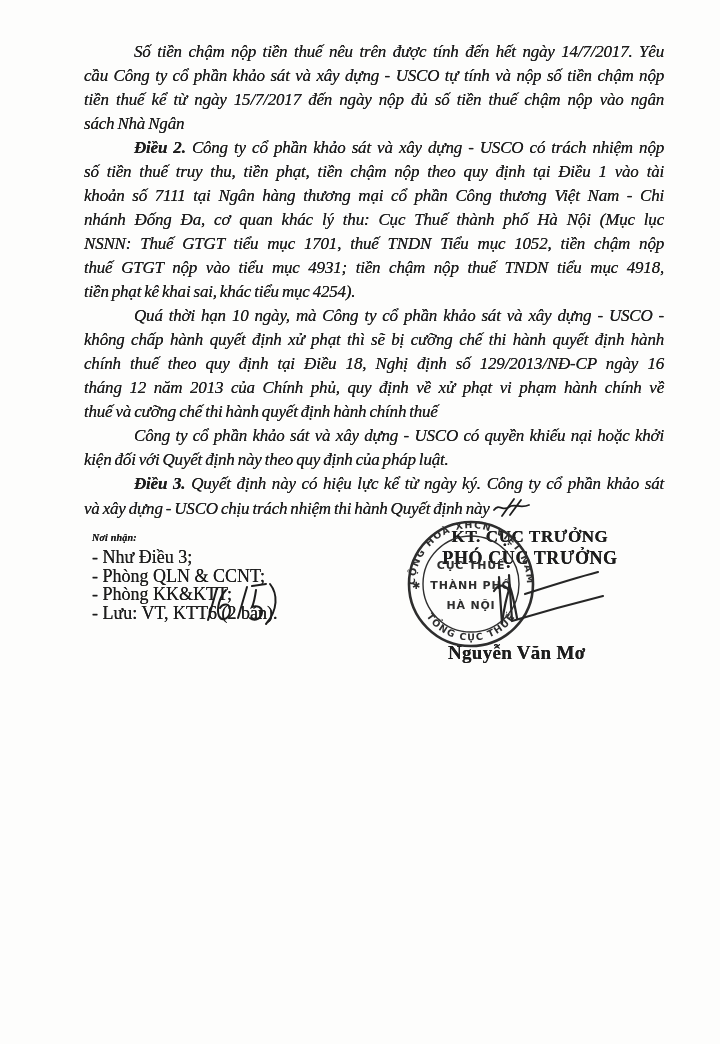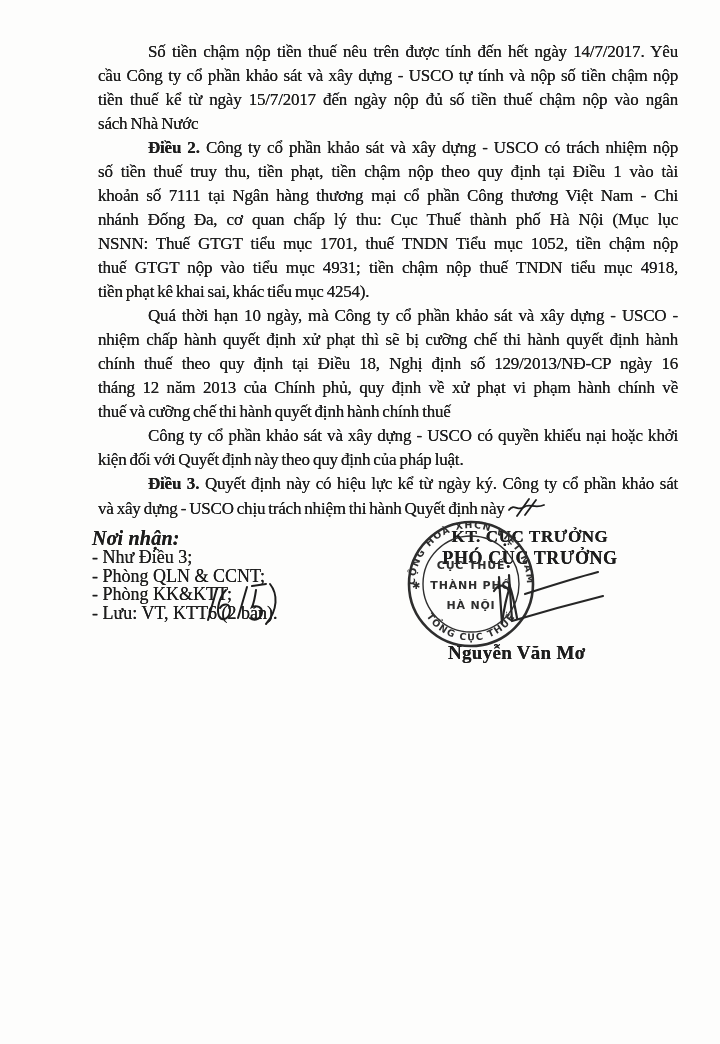--- a/index.html
+++ b/index.html
@@ -7,21 +7,21 @@
     position:relative;
     width:720px;height:1044px;
     background:#fdfdfc;
     font-family:"Liberation Serif", serif;
     color:#1d1d1d;
     overflow:hidden;
   }
   
   .doc-body{
     position:absolute;
-    left:98px;top:40px;width:580px;
+    left:84px;top:40px;width:580px;font-style:italic;
   }
   .line{
     font-size:17px;
     line-height:24px;
     white-space:nowrap;
     text-align:justify;
     text-align-last:justify;
     letter-spacing:-0.2px;
     word-spacing:-1px;
     text-shadow:0 0 0.4px currentColor;
@@ -31,21 +31,21 @@
   }
   .line.indent{
     padding-left:50px;
   }
   .lead-bold{font-weight:bold;}
   
   .footer-left{
     position:absolute;left:92px;top:528px;width:260px;
   }
   .recipients-title{
-    font-size:20px;font-weight:bold;font-style:italic;
+    font-size:10px;font-weight:bold;font-style:italic;
     line-height:20px;letter-spacing:0.2px;
     text-shadow:0 0 0.4px currentColor;
   }
   .recipient-item{
     font-size:18px;line-height:18.5px;
     text-shadow:0 0 0.3px currentColor;
   }
   .hand-note{
     position:absolute;left:108px;top:52px;
     pointer-events:none;
@@ -93,32 +93,32 @@
 </head>
 <body>
 
 <div class="page">
 
   <div class="doc-body">
 
     <div class="line indent">Số tiền chậm nộp tiền thuế nêu trên được tính đến hết ngày 14/7/2017. Yêu</div>
     <div class="line">cầu Công ty cổ phần khảo sát và xây dựng - USCO tự tính và nộp số tiền chậm nộp</div>
     <div class="line">tiền thuế kể từ ngày 15/7/2017 đến ngày nộp đủ số tiền thuế chậm nộp vào ngân</div>
-    <div class="line endpara">sách Nhà Nước</div>
+    <div class="line endpara">sách Nhà Ngân</div>
 
     <div class="line indent"><span class="lead-bold">Điều 2.</span><span> Công ty cổ phần khảo sát và xây dựng - USCO có trách nhiệm nộp</span></div>
     <div class="line">số tiền thuế truy thu, tiền phạt, tiền chậm nộp theo quy định tại Điều 1 vào tài</div>
     <div class="line">khoản số 7111 tại Ngân hàng thương mại cổ phần Công thương Việt Nam - Chi</div>
-    <div class="line">nhánh Đống Đa, cơ quan chấp lý thu: Cục Thuế thành phố Hà Nội (Mục lục</div>
+    <div class="line">nhánh Đống Đa, cơ quan khác lý thu: Cục Thuế thành phố Hà Nội (Mục lục</div>
     <div class="line">NSNN: Thuế GTGT tiểu mục 1701, thuế TNDN Tiểu mục 1052, tiền chậm nộp</div>
     <div class="line">thuế GTGT nộp vào tiểu mục 4931; tiền chậm nộp thuế TNDN tiểu mục 4918,</div>
     <div class="line endpara">tiền phạt kê khai sai, khác tiểu mục 4254).</div>
 
     <div class="line indent">Quá thời hạn 10 ngày, mà Công ty cổ phần khảo sát và xây dựng - USCO -</div>
-    <div class="line">nhiệm chấp hành quyết định xử phạt thì sẽ bị cưỡng chế thi hành quyết định hành</div>
+    <div class="line">không chấp hành quyết định xử phạt thì sẽ bị cưỡng chế thi hành quyết định hành</div>
     <div class="line">chính thuế theo quy định tại Điều 18, Nghị định số 129/2013/NĐ-CP ngày 16</div>
     <div class="line">tháng 12 năm 2013 của Chính phủ, quy định về xử phạt vi phạm hành chính về</div>
     <div class="line endpara">thuế và cưỡng chế thi hành quyết định hành chính thuế</div>
 
     <div class="line indent">Công ty cổ phần khảo sát và xây dựng - USCO có quyền khiếu nại hoặc khởi</div>
     <div class="line endpara">kiện đối với Quyết định này theo quy định của pháp luật.</div>
 
     <div class="line indent"><span class="lead-bold">Điều 3.</span><span> Quyết định này có hiệu lực kể từ ngày ký. Công ty cổ phần khảo sát</span></div>
     <div class="line endpara"><span>và xây dựng - USCO chịu trách nhiệm thi hành Quyết định này</span><svg class="inline-scribble" width="42" height="22" viewBox="0 0 42 22">
         <g fill="none" stroke="#1d1d1d" stroke-width="1.8" stroke-linecap="round">

